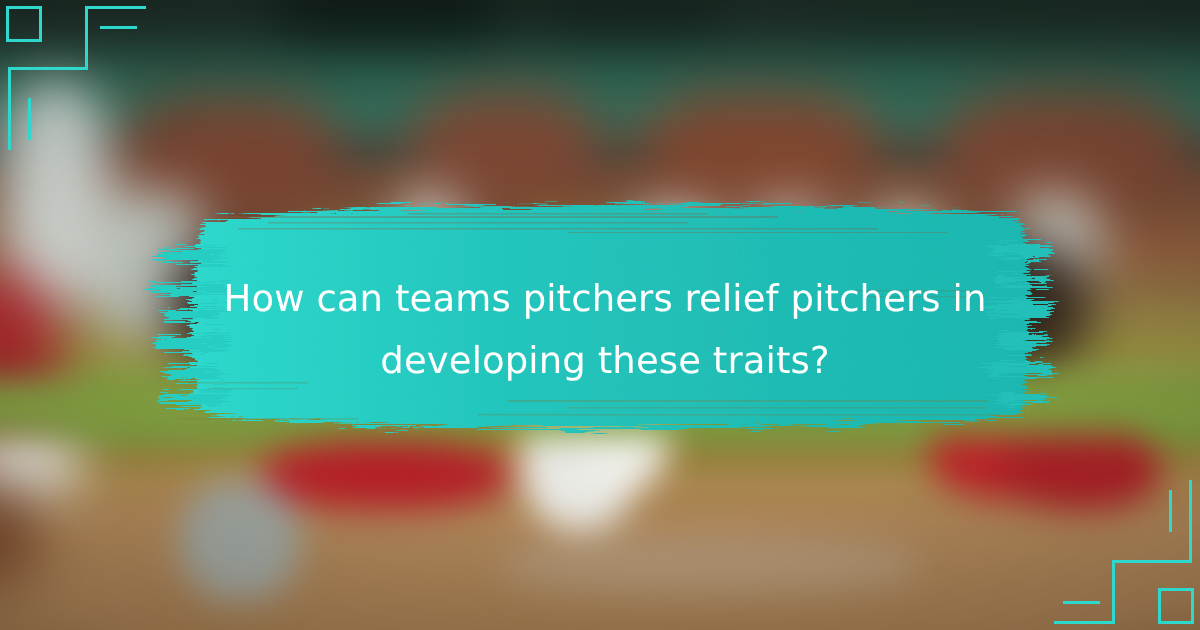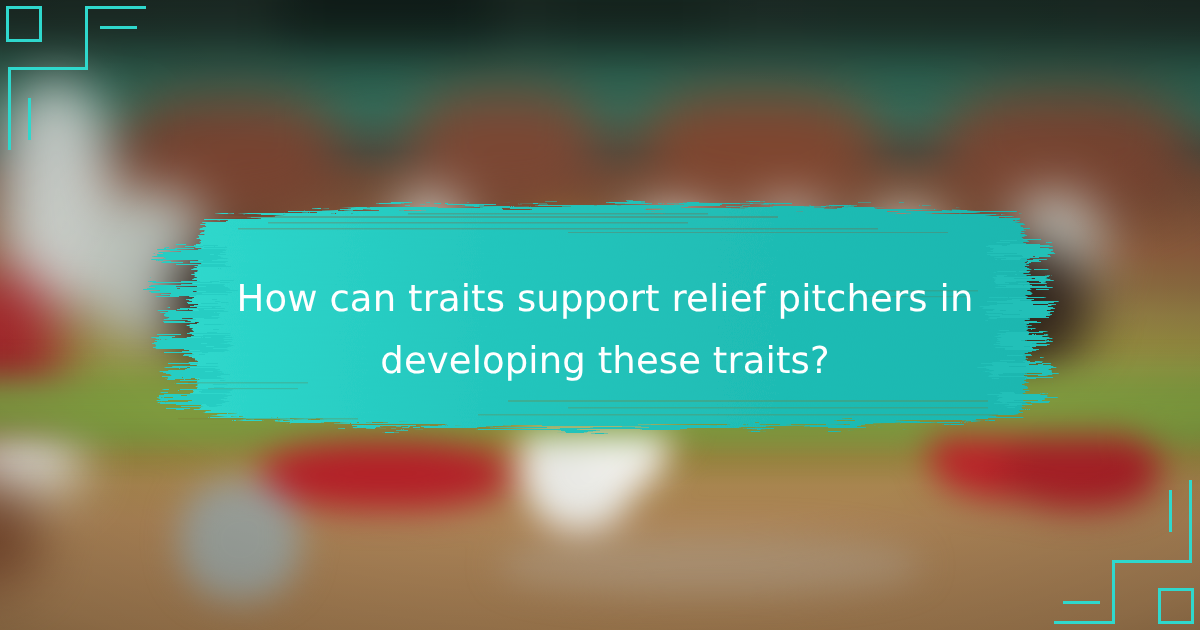--- a/index.html
+++ b/index.html
@@ -290,16 +290,16 @@
 
       <g opacity="0.22" fill="#6e6a34">
         <rect x="40" y="196" width="120" height="1.5"></rect>
         <rect x="60" y="202" width="90" height="1.2"></rect>
         <rect x="700" y="104" width="130" height="1.5"></rect>
         <rect x="720" y="110" width="100" height="1.2"></rect>
       </g>
     </svg>
   </div>
 
-  <div class="headline">How can traits support relief pitchers in
+  <div class="headline">How can teams pitchers relief pitchers in
 developing these traits?</div>
 
 </div>
 
 </body></html>

